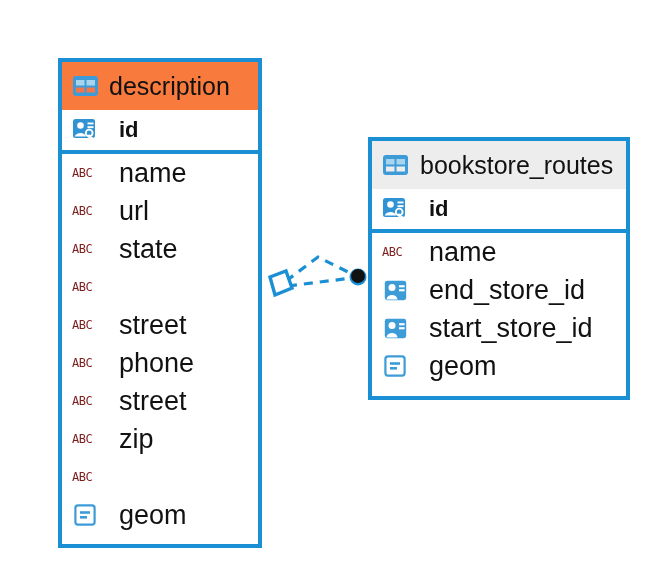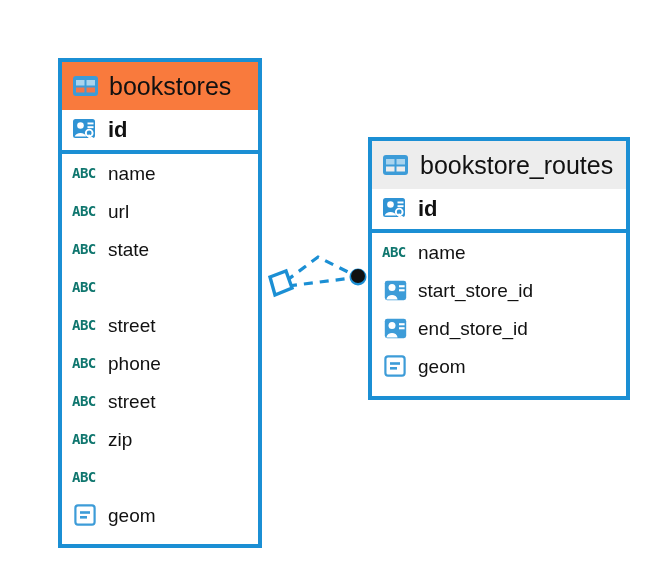--- a/index.html
+++ b/index.html
@@ -53,48 +53,48 @@
   .pk-row {
     border-bottom: 4px solid #1b8fd4;
   }
 
   .field-row {
     display: flex;
     align-items: center;
     box-sizing: border-box;
     height: 38px;
     padding: 0 10px;
-    gap: 10px;
+    gap: 21px;
     background: #ffffff;
   }
   .field-row.pk-row { height: 44px; }
 
   .field-label {
-    font-size: 19px;
+    font-size: 27px;
     color: #111111;
     line-height: 1;
     white-space: nowrap;
   }
   .field-label.bold { font-weight: bold; font-size: 22px; }
 
   .field-list { background: #ffffff; }
 
   
   .icon {
     flex: 0 0 auto;
     display: block;
     line-height: 0;
   }
   .icon svg { display: block; }
 
   .abc-icon {
     font-family: "DejaVu Sans Mono", monospace;
-    font-size: 14px;
-    font-weight: bold;
-    color: #0f766e;
+    font-size: 12px;
+    font-weight: normal;
+    color: #7f1d1d;
     letter-spacing: -0.5px;
     line-height: 1;
     width: 26px;
     flex: 0 0 auto;
   }
 
   
   #connector {
     position: absolute;
     left: 0;
@@ -126,21 +126,21 @@
     <div class="entity-header accent-orange">
       <span class="icon">
         <svg width="27" height="22" viewBox="0 0 27 22">
           <rect x="1" y="1" width="25" height="20" rx="3" ry="3" fill="#3d9cd8"></rect>
           <rect x="4" y="5" width="8.5" height="5.5" fill="#a9d4ee"></rect>
           <rect x="14.5" y="5" width="8.5" height="5.5" fill="#a9d4ee"></rect>
           <rect x="4" y="12.5" width="8.5" height="5" fill="#f2764a"></rect>
           <rect x="14.5" y="12.5" width="8.5" height="5" fill="#f2764a"></rect>
         </svg>
       </span>
-      <span class="entity-title">bookstores</span>
+      <span class="entity-title">description</span>
     </div>
 
     <div class="field-row pk-row">
       <span class="icon">
         <svg width="26" height="26" viewBox="0 0 26 26">
           <rect x="1" y="2" width="22" height="19" rx="2.5" ry="2.5" fill="#2f93d4"></rect>
           <circle cx="8.5" cy="8.5" r="3.3" fill="#ffffff"></circle>
           <path d="M 2.8 19.5 C 3.6 14.8 13.4 14.8 14.2 19.5 Z" fill="#ffffff"></path>
           <rect x="15.5" y="5.5" width="6" height="1.9" fill="#ffffff"></rect>
           <rect x="15.5" y="9.2" width="6" height="1.9" fill="#ffffff"></rect>
@@ -252,34 +252,34 @@
       <div class="field-row">
         <span class="icon" style="width:26px;display:flex;justify-content:center;">
           <svg width="23" height="21" viewBox="0 0 23 21">
             <rect x="0.8" y="0.8" width="21.4" height="19.4" rx="2.4" ry="2.4" fill="#3d9cd8"></rect>
             <circle cx="8" cy="7.6" r="3.5" fill="#ffffff"></circle>
             <path d="M 2.4 19.4 C 3.3 13.6 12.7 13.6 13.6 19.4 Z" fill="#ffffff"></path>
             <rect x="15" y="5.2" width="5.6" height="2.1" fill="#ffffff"></rect>
             <rect x="15" y="9.2" width="5.6" height="2.1" fill="#ffffff"></rect>
           </svg>
         </span>
-        <span class="field-label">start_store_id</span>
+        <span class="field-label">end_store_id</span>
       </div>
 
       <div class="field-row">
         <span class="icon" style="width:26px;display:flex;justify-content:center;">
           <svg width="23" height="21" viewBox="0 0 23 21">
             <rect x="0.8" y="0.8" width="21.4" height="19.4" rx="2.4" ry="2.4" fill="#3d9cd8"></rect>
             <circle cx="8" cy="7.6" r="3.5" fill="#ffffff"></circle>
             <path d="M 2.4 19.4 C 3.3 13.6 12.7 13.6 13.6 19.4 Z" fill="#ffffff"></path>
             <rect x="15" y="5.2" width="5.6" height="2.1" fill="#ffffff"></rect>
             <rect x="15" y="9.2" width="5.6" height="2.1" fill="#ffffff"></rect>
           </svg>
         </span>
-        <span class="field-label">end_store_id</span>
+        <span class="field-label">start_store_id</span>
       </div>
 
       <div class="field-row">
         <span class="icon" style="width:26px;display:flex;justify-content:center;">
           <svg width="22" height="22" viewBox="0 0 22 22">
             <rect x="1.4" y="1.4" width="19.2" height="19.2" rx="2.6" ry="2.6" fill="#ffffff" stroke="#3d9cd8" stroke-width="2.2"></rect>
             <rect x="6" y="7.2" width="10" height="2.6" fill="#3d9cd8"></rect>
             <rect x="6" y="12" width="7" height="2.6" fill="#3d9cd8"></rect>
           </svg>
         </span>

